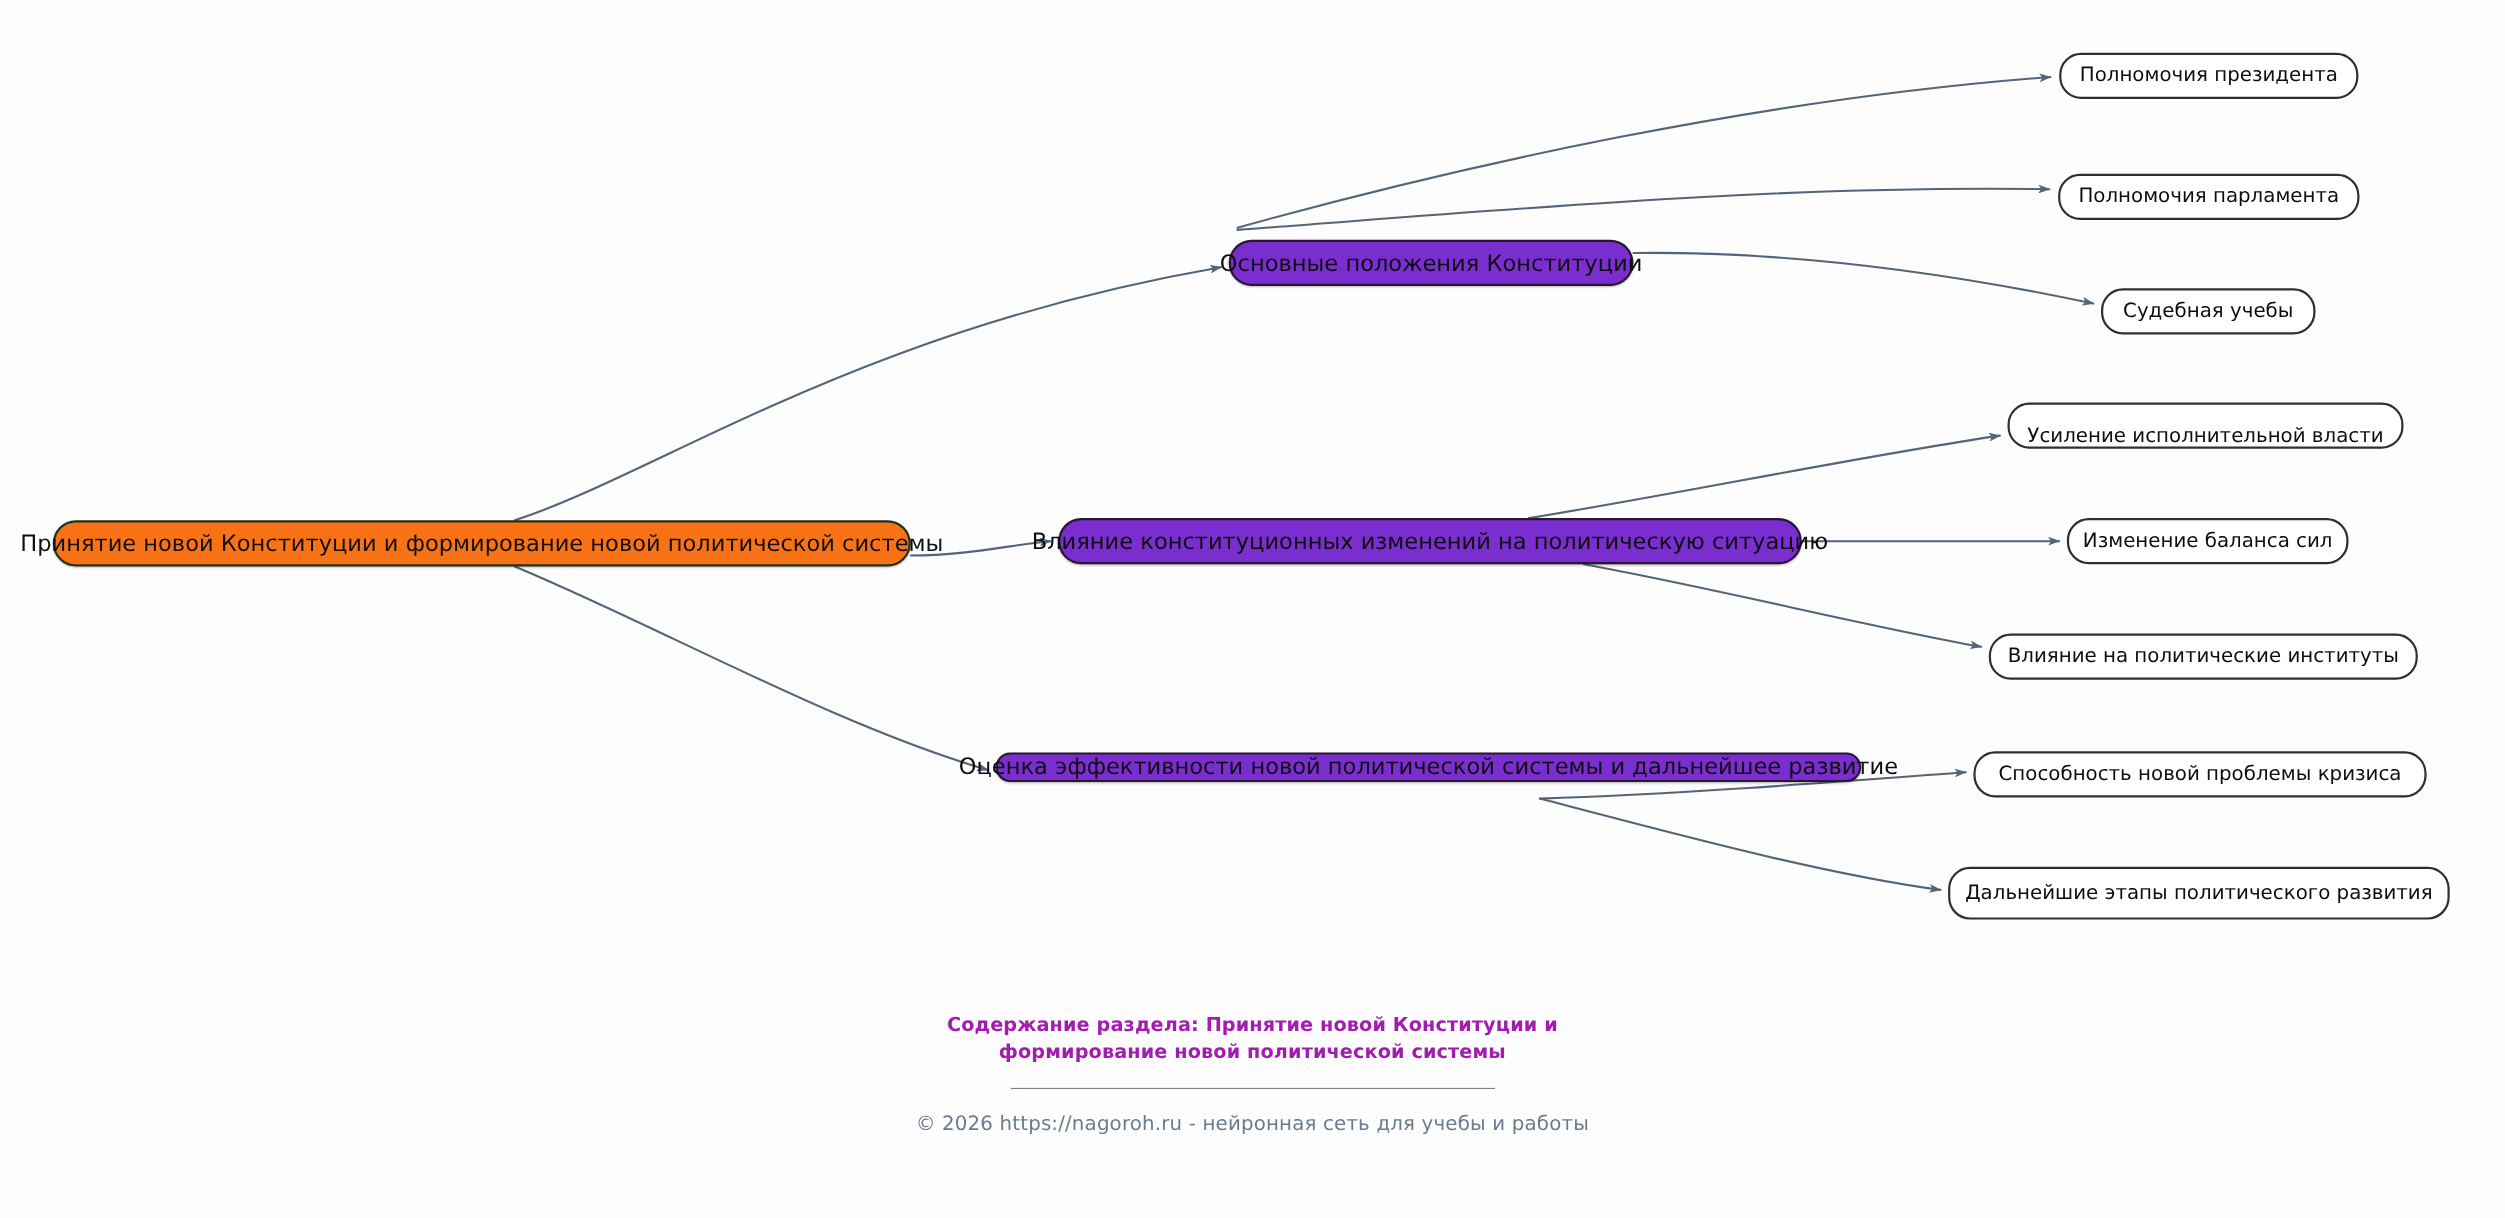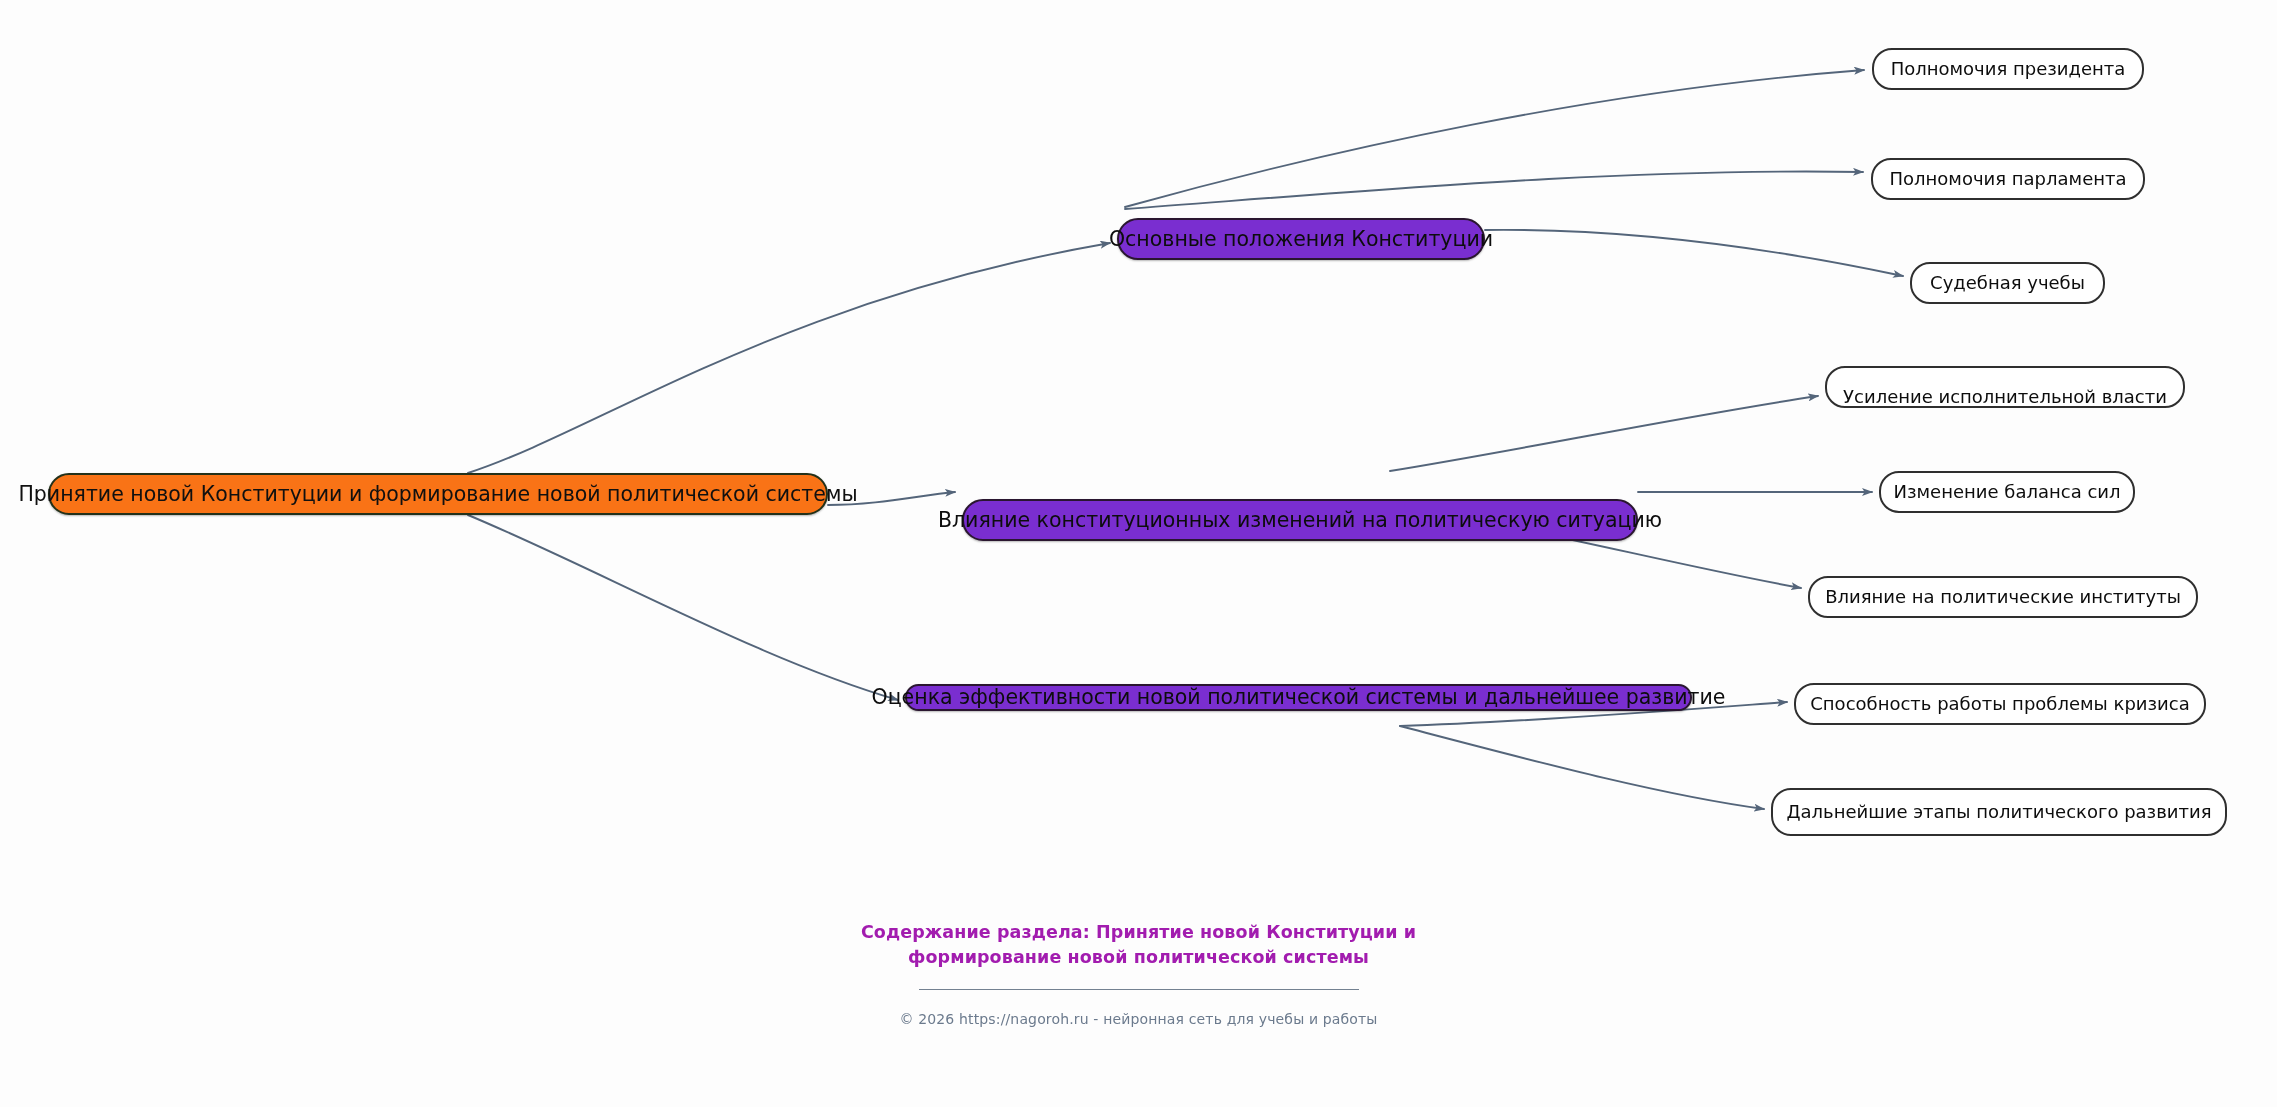--- a/index.html
+++ b/index.html
@@ -95,21 +95,21 @@
     opacity: 0.85;
   }
 
   .footer-copy {
     position: absolute;
     left: 50%;
     transform: translateX(-50%);
     top: 1011px;
     width: 900px;
     text-align: center;
-    font-size: 14px;
+    font-size: 18px;
     color: #6b7a8d;
     letter-spacing: 0.15px;
   }
 </style>
 </head>
 <body>
 
 <div id="canvas">
 
   <svg id="edge-layer" viewBox="0 0 2277 1107" xmlns="http://www.w3.org/2000/svg">
@@ -142,37 +142,37 @@
       </div>
       <div class="node node-leaf" style="left: 1872px; top: 48px; width: 272px; height: 42px;">
         <span>Полномочия президента</span>
       </div>
       <div class="node node-leaf" style="left: 1871px; top: 158px; width: 274px; height: 42px;">
         <span>Полномочия парламента</span>
       </div>
       <div class="node node-leaf" style="left: 1910px; top: 262px; width: 195px; height: 42px;">
         <span>Судебная учебы</span>
       </div>
-      <div class="node node-branch" style="left: 962px; top: 471px; width: 676px; height: 42px; margin-top: 28px;">
+      <div class="node node-branch" style="left: 962px; top: 471px; width: 676px; height: 42px;">
         <span>Влияние конституционных изменений на политическую ситуацию</span>
       </div>
       <div class="node node-leaf" style="left: 1825px; top: 366px; width: 360px; height: 42px; align-items: flex-end;">
         <span>Усиление исполнительной власти</span>
       </div>
       <div class="node node-leaf" style="left: 1879px; top: 471px; width: 256px; height: 42px;">
         <span>Изменение баланса сил</span>
       </div>
       <div class="node node-leaf" style="left: 1808px; top: 576px; width: 390px; height: 42px;">
         <span>Влияние на политические институты</span>
       </div>
       <div class="node node-branch" style="left: 905px; top: 684px; width: 787px; height: 27px;">
         <span>Оценка эффективности новой политической системы и дальнейшее развитие</span>
       </div>
       <div class="node node-leaf" style="left: 1794px; top: 683px; width: 412px; height: 42px;">
-        <span>Способность работы проблемы кризиса</span>
+        <span>Способность новой проблемы кризиса</span>
       </div>
       <div class="node node-leaf" style="left: 1771px; top: 788px; width: 456px; height: 48px;">
         <span>Дальнейшие этапы политического развития</span>
       </div>
     </div>
 
   <div class="footer-title">Содержание раздела: Принятие новой Конституции и формирование новой политической системы</div>
   <div class="footer-rule"></div>
   <div class="footer-copy">© 2026 https://nagoroh.ru - нейронная сеть для учебы и работы</div>
 

